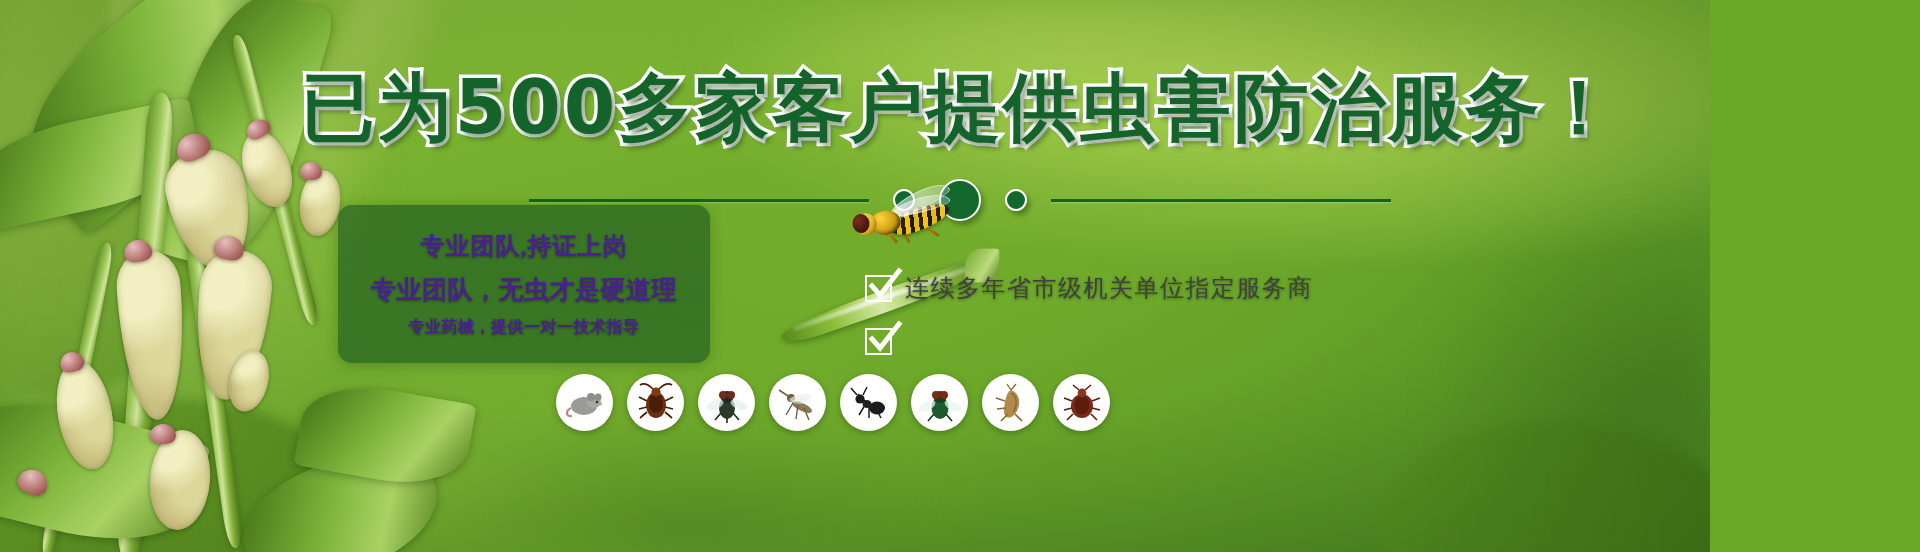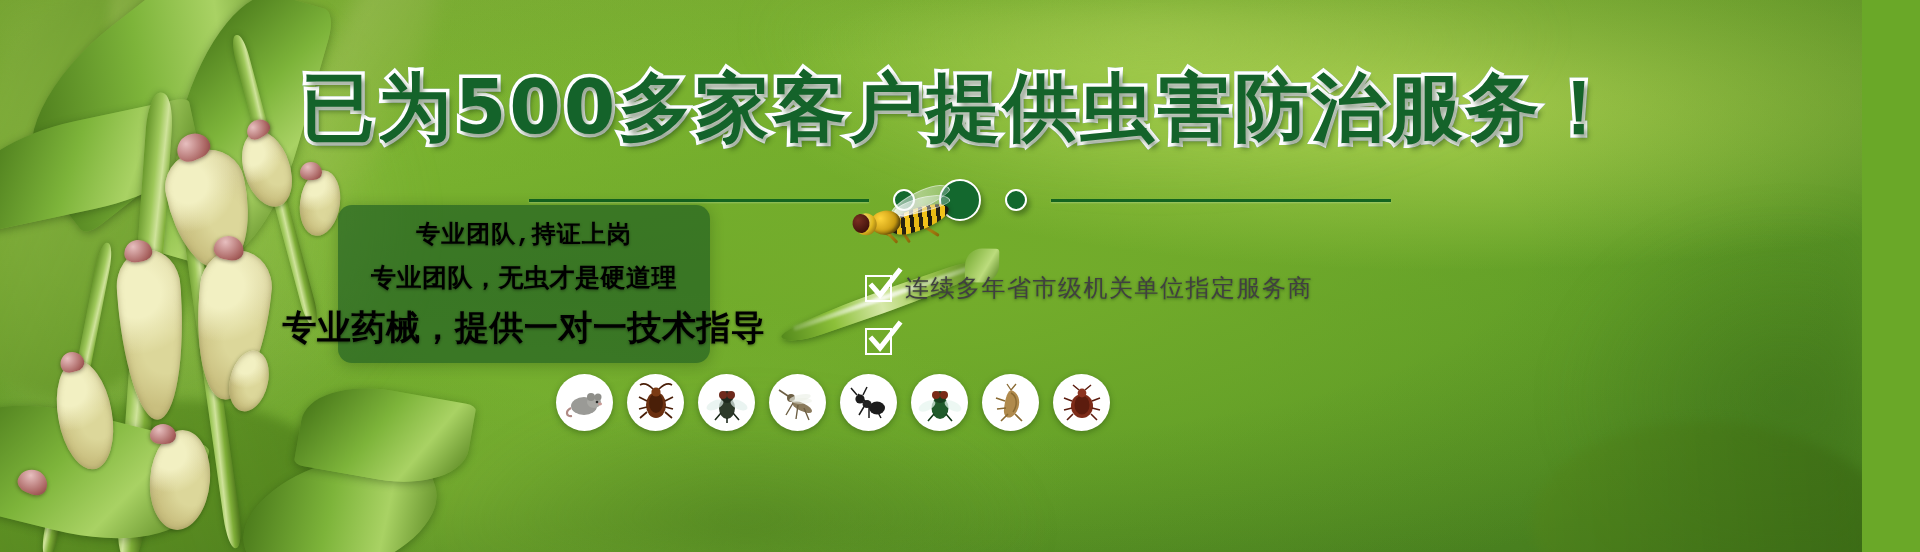--- a/index.html
+++ b/index.html
@@ -1,19 +1,19 @@
 <!DOCTYPE html>
 <html><head>
 <meta charset="utf-8">
 <style>
   * { margin:0; padding:0; box-sizing:border-box; }
   html,body { width:1920px; height:552px; overflow:hidden; }
   body { font-family:"Liberation Sans","DejaVu Sans",sans-serif; background:#6aa828; }
 
-  #banner { position:relative; width:1862px; height:552px; overflow:hidden; }
+  #banner { position:relative; width:1710px; height:552px; overflow:hidden; }
 
   
   .bg-base{position:absolute;inset:0;
     background:
       radial-gradient(ellipse 60% 50% at 78% 18%, #a8cf4e 0%, rgba(168,207,78,0) 62%),
       radial-gradient(ellipse 55% 60% at 22% 88%, #7db533 0%, rgba(125,181,51,0) 65%),
       radial-gradient(ellipse 70% 90% at 50% 50%, #74ad2b 0%, rgba(116,173,43,0) 70%),
       linear-gradient(168deg,#8dbf3c 0%,#79b230 30%,#5e9c27 62%,#4e8a22 100%);
   }
   .bg-blobs{position:absolute;inset:0;
@@ -109,26 +109,26 @@
        box-shadow:3px 4px 5px rgba(20,50,10,.4);}
   .dot-sm{width:22px;height:22px;}
   .dot-lg{width:42px;height:42px;}
 
   
   .panel{position:absolute;left:338px;top:205px;width:372px;height:158px;
     background:rgba(22,86,32,.62);border-radius:14px;
     box-shadow:0 2px 14px rgba(10,35,5,.25);
     display:flex;flex-direction:column;align-items:center;justify-content:center;gap:11px;
     padding:10px 14px;}
-  .panel-line{color:#000000;font-weight:bold;white-space:nowrap;
-    font-family:Liberation Mono, monospace;
+  .panel-line{color:#4c1d95;font-weight:bold;white-space:nowrap;
+    font-family:Liberation Serif, serif;
     text-shadow:0 1px 3px rgba(0,0,0,.45);}
   .pl-1{font-size:24px;letter-spacing:1px;}
   .pl-2{font-size:25px;letter-spacing:.5px;}
-  .pl-3{font-size:34px;letter-spacing:.5px;}
+  .pl-3{font-size:16px;letter-spacing:.5px;}
 
   
   .flyleaf{position:absolute;left:770px;top:238px;width:220px;height:58px;
     transform:rotate(-19deg);transform-origin:right center;}
   .flyleaf .blade-body{position:absolute;left:0;top:16px;width:220px;height:22px;
     border-radius:60% 18% 60% 18%/50%;
     background:linear-gradient(92deg,#54891c 0%,#8cc039 25%,#d6e8a8 48%,#a2cb54 68%,#4f7f18 100%);
     box-shadow:0 2px 6px rgba(20,50,8,.45);}
   .flyleaf .blade-hl{position:absolute;left:14px;top:21px;width:190px;height:5px;border-radius:4px;
     background:linear-gradient(90deg,rgba(255,255,255,.15),rgba(255,255,255,.8),rgba(255,255,255,.2));

